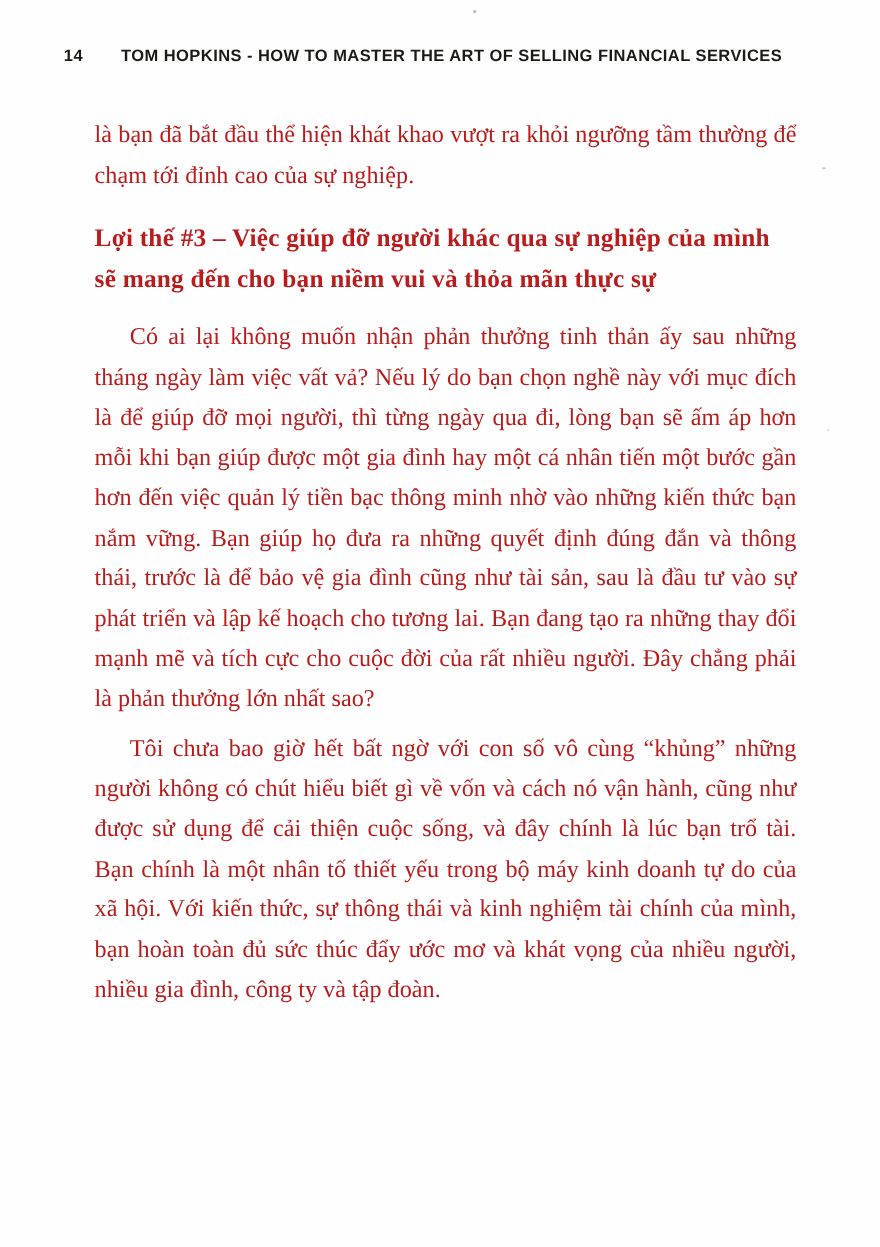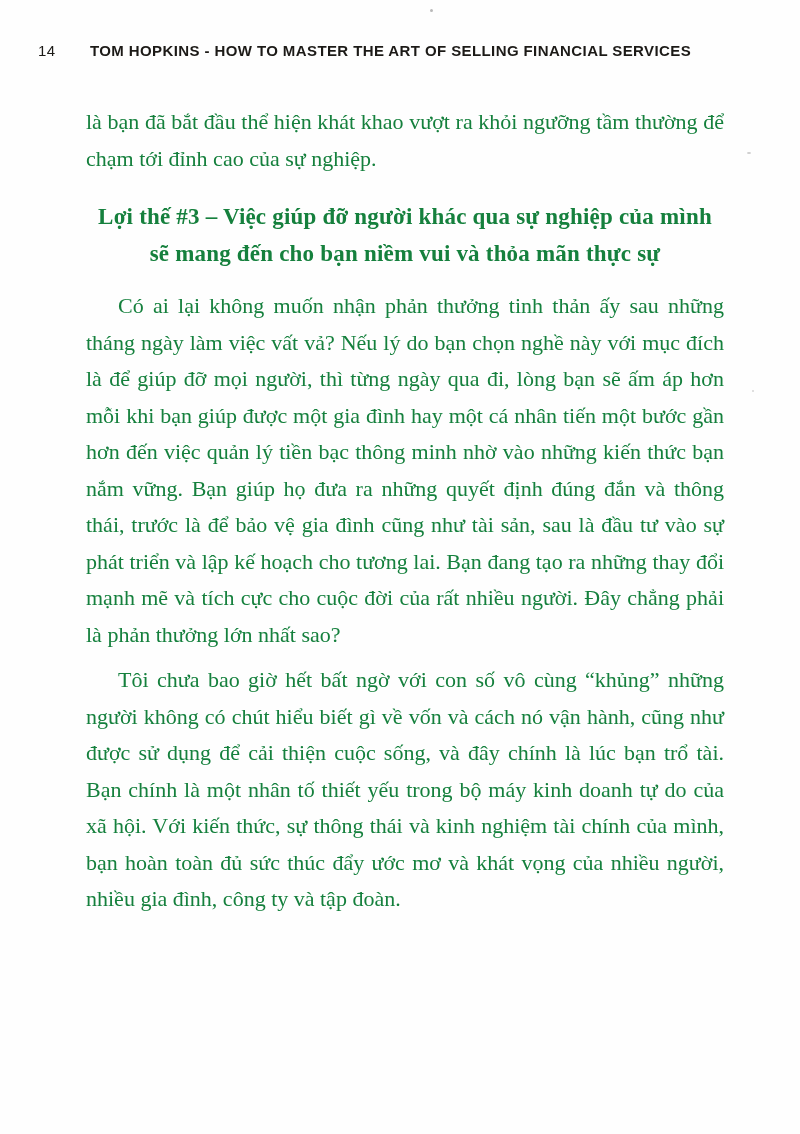--- a/index.html
+++ b/index.html
@@ -22,53 +22,54 @@
     top: 42px;
     left: 38px;
     right: 50px;
     font-family: "Liberation Sans", sans-serif;
     font-size: 15px;
     letter-spacing: 0.4px;
     color: #1c1a17;
     white-space: nowrap;
   }
   .page-number {
-    font-weight: 400;
+    font-weight: 700;
     display: inline-block;
     width: 52px;
+    margin-left: 20px;
   }
   .running-author {
     font-weight: 700;
   }
   .running-title {
     font-weight: 700;
   }
   
   .page-body {
     position: absolute;
     top: 104px;
     left: 86px;
     width: 638px;
     font-size: 22px;
     line-height: 36.5px;
     text-align: justify;
-    color: #15803d;
+    color: #b91c1c;
   }
   .page-body p {
     margin: 0 0 9px 0;
     text-indent: 32px;
   }
   .page-body p.continuation {
     text-indent: 0;
   }
   .section-heading {
     font-size: 23px;
     font-weight: 700;
     line-height: 37px;
-    text-align: center;
+    text-align: left;
     text-indent: 0;
     margin: 21px 0 16px 0;
     letter-spacing: 0.2px;
   }
   
   .speck {
     position: absolute;
     background: #b9b9b9;
     border-radius: 50%;
   }

